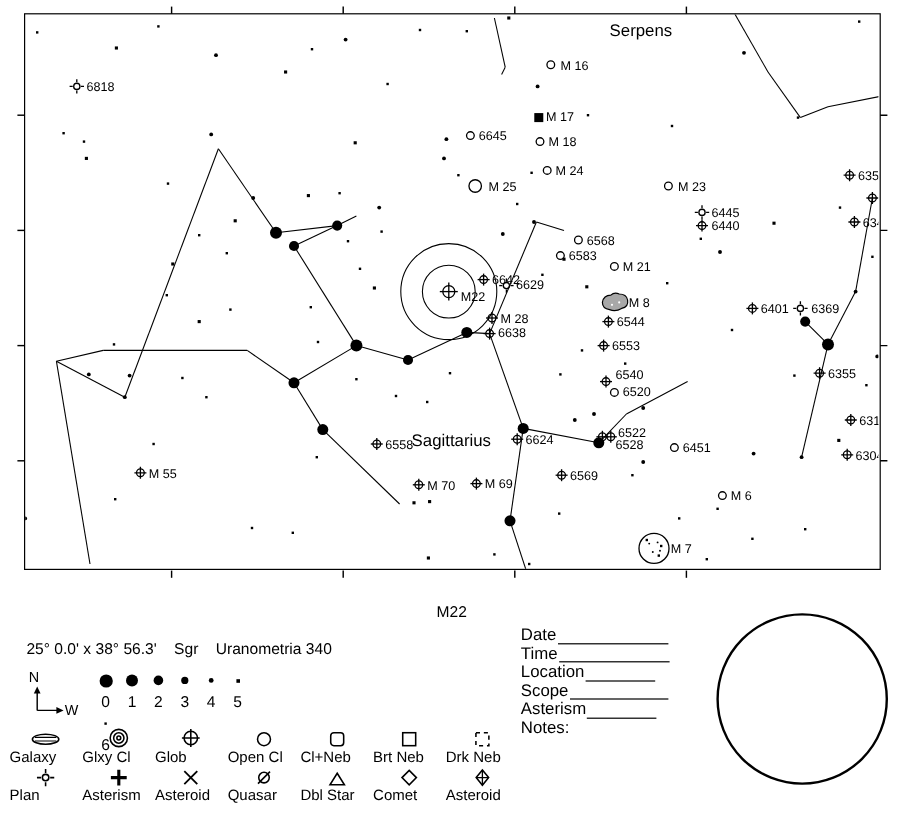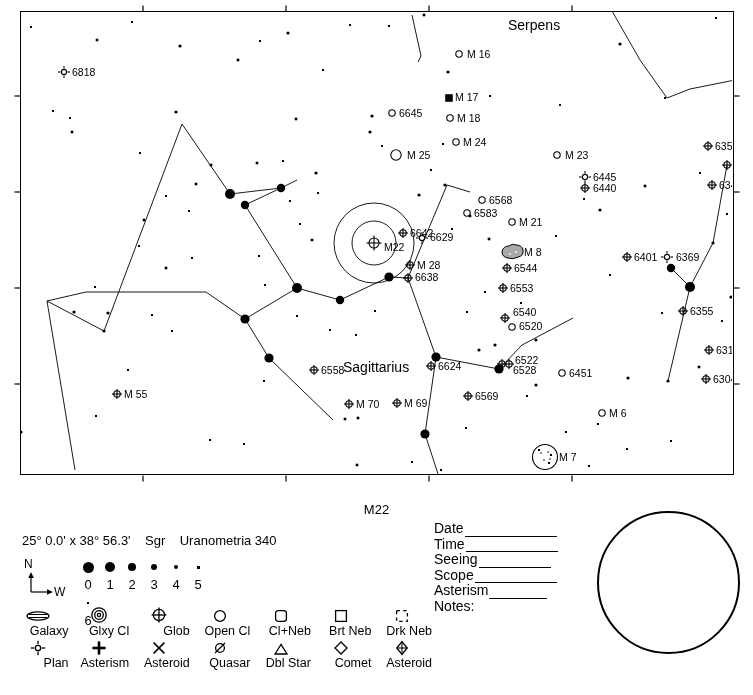--- a/index.html
+++ b/index.html
@@ -20,21 +20,21 @@
   #compass{position:absolute;left:0;top:0;width:52px;height:42px;}
   #mag-dots{position:absolute;left:55px;top:0;height:42px;}
   .mag-col{display:inline-block;width:22px;text-align:center;vertical-align:top;}
   .mag-dot-wrap{height:22px;display:flex;align-items:center;justify-content:center;}
   .mag-dot{background:#000;border-radius:50%;}
   .mag-num{font-size:13px;line-height:14px;}
 
   
   #legend{position:absolute;left:8px;top:604px;width:424px;}
   .legend-row{display:flex;width:424px;}
-  .legend-cell{flex:1 1 0;text-align:right;}
+  .legend-cell{flex:1 1 0;text-align:left;}
   .legend-sym{height:20px;display:flex;align-items:flex-end;justify-content:center;}
   .legend-lbl{font-size:12.5px;line-height:15px;white-space:nowrap;}
   .legend-row.second .legend-sym{height:17px;}
 
   
   #log{position:absolute;left:434px;top:521px;width:175px;font-size:14px;line-height:15.6px;}
   .log-line{white-space:nowrap;display:flex;align-items:flex-end;}
   .log-rule{border-bottom:1.3px solid #000;display:inline-block;height:11px;margin-left:1px;}
 
   
@@ -645,22 +645,22 @@
 <div id="log">
     <div class="log-line">
       <span>Date</span>
       <span class="log-rule" style="width: 92px;"></span>
     </div>
     <div class="log-line">
       <span>Time</span>
       <span class="log-rule" style="width: 92px;"></span>
     </div>
     <div class="log-line">
-      <span>Seeing</span>
-      <span class="log-rule" style="width: 72px;"></span>
+      <span>Location</span>
+      <span class="log-rule" style="width: 58px;"></span>
     </div>
     <div class="log-line">
       <span>Scope</span>
       <span class="log-rule" style="width: 82px;"></span>
     </div>
     <div class="log-line">
       <span>Asterism</span>
       <span class="log-rule" style="width: 58px;"></span>
     </div>
     <div class="log-line">

